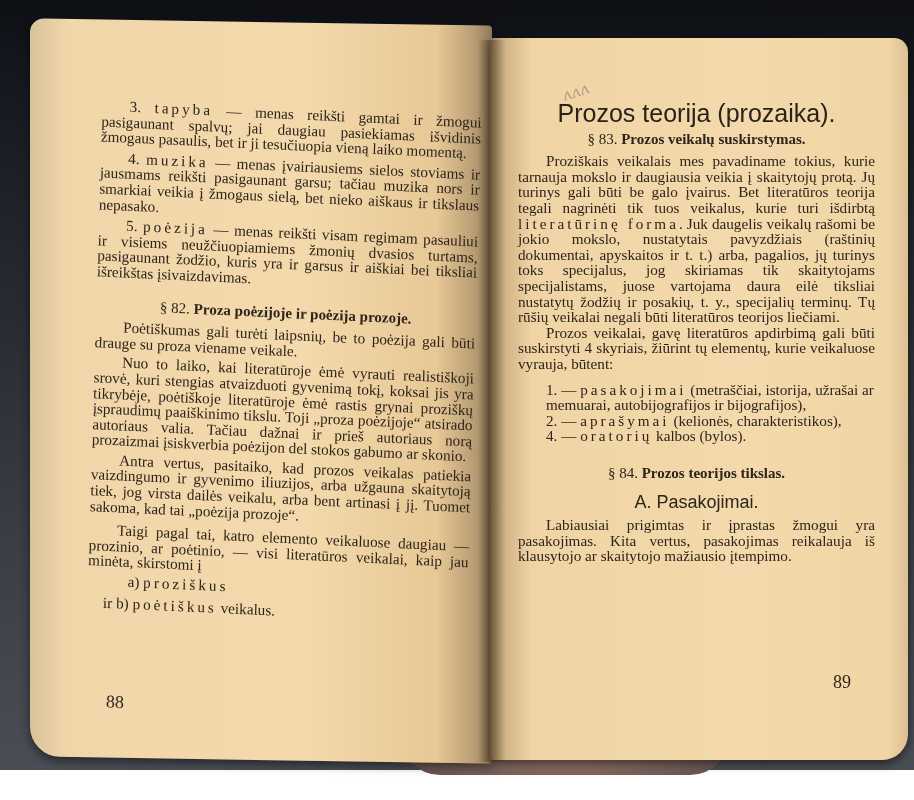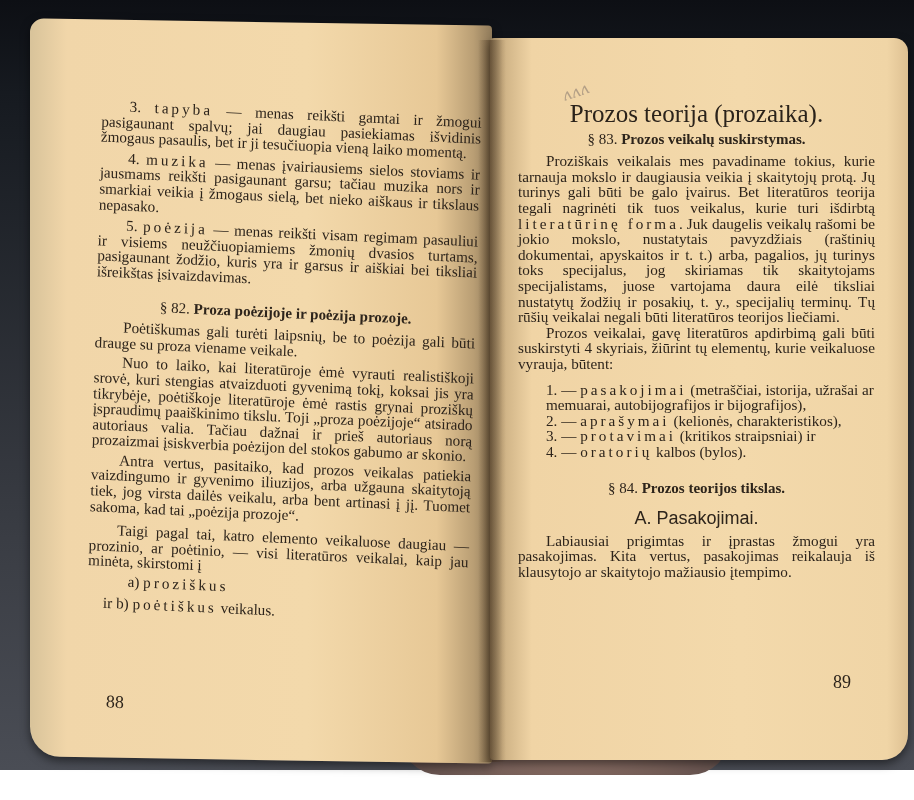--- a/index.html
+++ b/index.html
@@ -38,21 +38,21 @@
   }
   .content { position:absolute; font-size:15.2px; line-height:15.6px; }
   .left-content { left:72px; top:78px; width:380px; transform:rotate(1.7deg); transform-origin:0 0; }
   .right-content { left:28px; top:52px; width:357px; }
   p { margin:0; text-align:justify; }
   .indent { text-indent:28px; }
   .spaced { letter-spacing:3px; }
   .para-head { text-align:center; margin:14px 0 6px 0; font-size:15px; }
   .para-head b { font-weight:bold; }
   .chapter-title {
-    font-family:Liberation Serif, serif;
+    font-family:Liberation Sans, sans-serif;
     font-size:25px; text-align:center; margin:16px 0 10px 0; color:#2a221a;
   }
   .section-title {
     font-family:"Liberation Sans", "DejaVu Sans", sans-serif;
     font-weight:normal; font-size:18px; text-align:center; margin:14px 0 6px 0;
   }
   .list { margin:0 0 0 28px; }
   .list li { list-style:none; }
   .page-num { position:absolute; font-size:18px; }
   .left-num { left:76px; top:672px; transform:rotate(1.7deg); }
@@ -95,21 +95,20 @@
 
     <div class="para-head" style="margin-top:4px">
       <span>§ 83.</span>
       <b>Prozos veikalų suskirstymas.</b>
     </div>
     <p class="indent"><span>Proziškais veikalais mes pavadiname tokius, kurie tarnauja mokslo ir daugiausia veikia į skaitytojų protą. Jų turinys gali būti be galo įvairus. Bet literatūros teorija tegali nagrinėti tik tuos veikalus, kurie turi išdirbtą </span><span class="spaced">literatūrinę forma</span><span>. Juk daugelis veikalų rašomi be jokio mokslo, nustatytais pavyzdžiais (raštinių dokumentai, apyskaitos ir t. t.) arba, pagalios, jų turinys toks specijalus, jog skiriamas tik skaitytojams specijalistams, juose vartojama daura eilė tiksliai nustatytų žodžių ir posakių, t. y., specijalių terminų. Tų rūšių veikalai negali būti literatūros teorijos liečiami.</span></p>
     <p class="indent" style="margin-top:0">Prozos veikalai, gavę literatūros apdirbimą gali būti suskirstyti 4 skyriais, žiūrint tų elementų, kurie veikaluose vyrauja, būtent:</p>
     <ul class="list" style="padding:0; margin-top:10px">
       <li><span>1. — </span><span class="spaced">pasakojimai</span><span> (metraščiai, istorija, užrašai ar memuarai, autobijografijos ir bijografijos),</span></li>
       <li><span>2. — </span><span class="spaced">aprašymai</span><span> (kelionės, charakteristikos),</span></li>
-      <li><span>3. — </span><span class="spaced">protavimai</span><span> (kritikos straipsniai) ir</span></li>
       <li><span>4. — </span><span class="spaced">oratorių</span><span> kalbos (bylos).</span></li>
     </ul>
 
     <div class="para-head" style="margin-top:22px">
       <span>§ 84.</span>
       <b>Prozos teorijos tikslas.</b>
     </div>
 
     <div class="section-title">A. Pasakojimai.</div>
 

